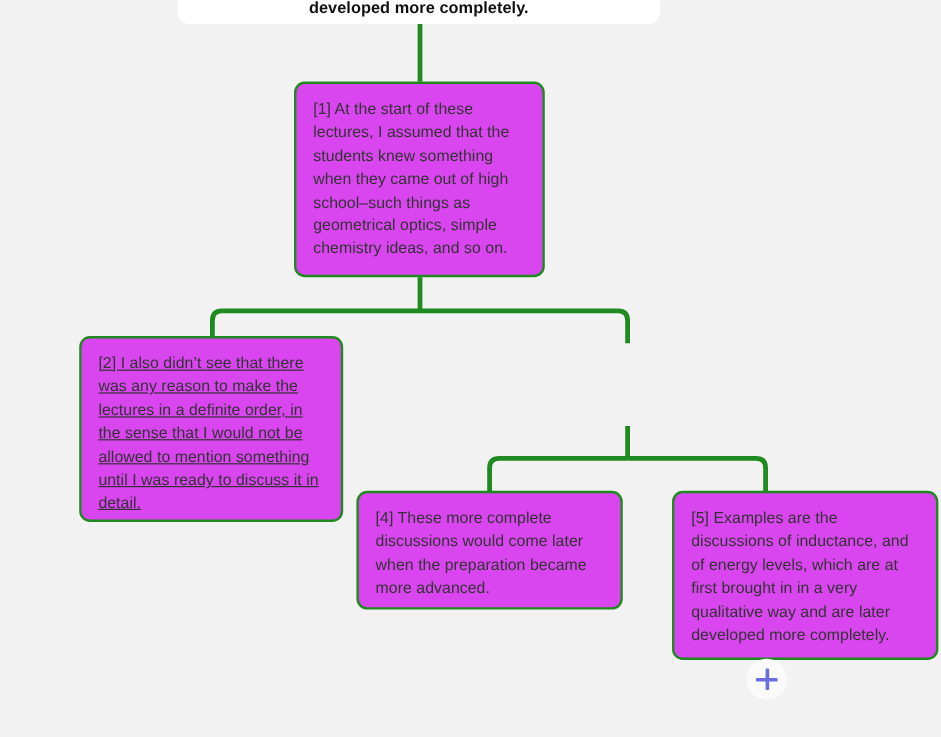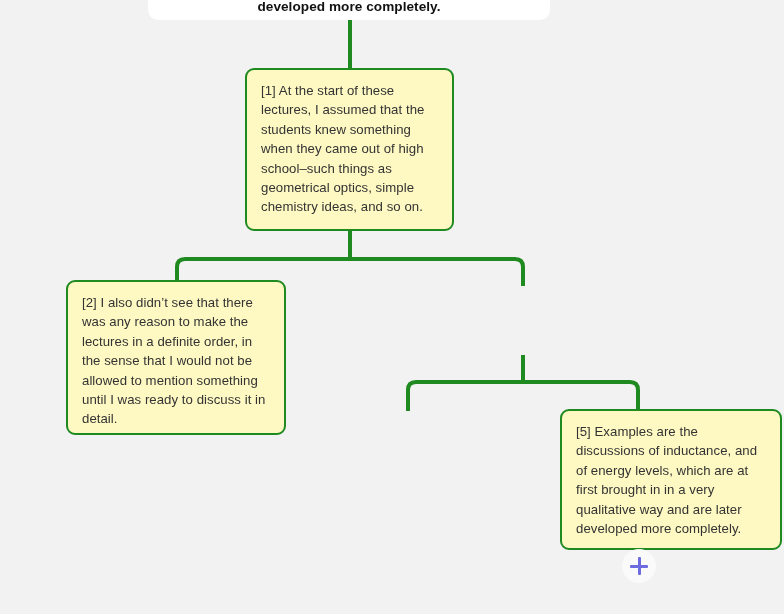--- a/index.html
+++ b/index.html
@@ -30,21 +30,21 @@
     top: 0;
     width: 784px;
     height: 614px;
     pointer-events: none;
   }
 
   
   .node {
     position: absolute;
     box-sizing: border-box;
-    background: #fef9c3;
+    background: #d946ef;
     border: 2.5px solid #1f8a1f;
     border-radius: 9px;
     color: #333333;
     font-size: 13.2px;
     line-height: 19.4px;
     padding: 11px 13px 11px 14px;
     letter-spacing: 0.05px;
     z-index: 3;
   }
 
@@ -64,21 +64,21 @@
     display: block;
     position: absolute;
     left: 0;
     right: 0;
     bottom: 4px;
     text-align: center;
     white-space: nowrap;
   }
 
   #node1 { left: 245px; top: 68px;  width: 209px; height: 163px; }
-  #node2 { left: 66px;  top: 280px; width: 220px; height: 155px; }
+  #node2 { left: 66px;  top: 280px; width: 220px; height: 155px; text-decoration: underline; }
   #node3 { left: 417px; top: 284px; width: 213px; height: 71px;  }
   #node4 { left: 297px; top: 409px; width: 222px; height: 99px;  }
   #node5 { left: 528px; top: 409px; width: 222px; height: 141px; margin-left: 32px; }
 
   
   #add-button {
     position: absolute;
     left: 622px;
     top: 549px;
     width: 34px;
@@ -141,20 +141,23 @@
 
   <div class="node" id="node1">
     <span>[1] At the start of these lectures, I assumed that the students knew something when they came out of high school–such things as geometrical optics, simple chemistry ideas, and so on.</span>
   </div>
 
   <div class="node" id="node2">
     <span>[2] I also didn’t see that there was any reason to make the lectures in a definite order, in the sense that I would not be allowed to mention something until I was ready to discuss it in detail.</span>
   </div>
 
 
+  <div class="node" id="node4">
+    <span>[4] These more complete discussions would come later when the preparation became more advanced.</span>
+  </div>
 
   <div class="node" id="node5">
     <span>[5] Examples are the discussions of inductance, and of energy levels, which are at first brought in in a very qualitative way and are later developed more completely.</span>
   </div>
 
   <div id="add-button">
     <span class="plus-v"></span>
     <span class="plus-h"></span>
   </div>
 

